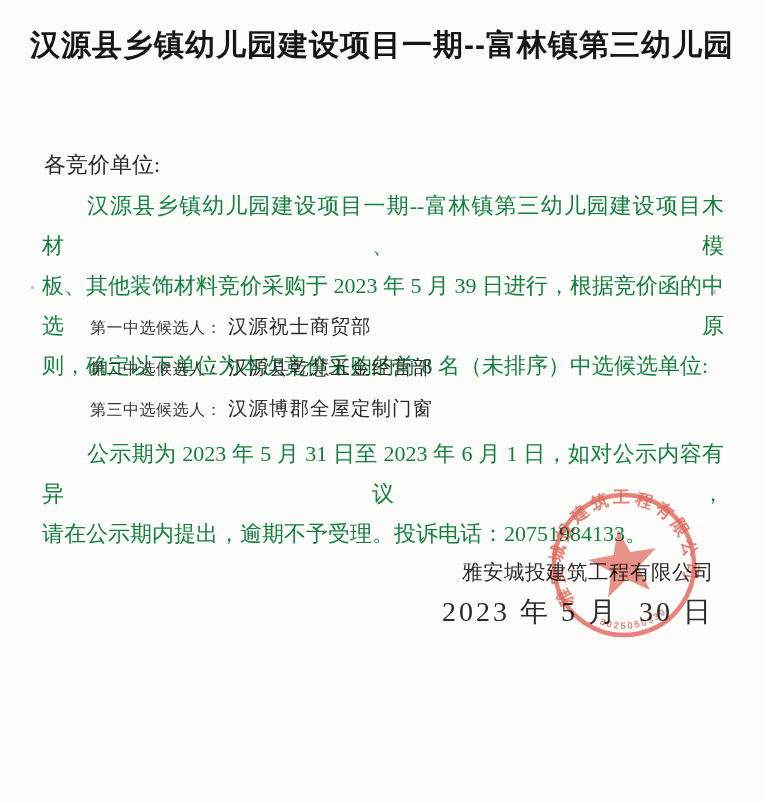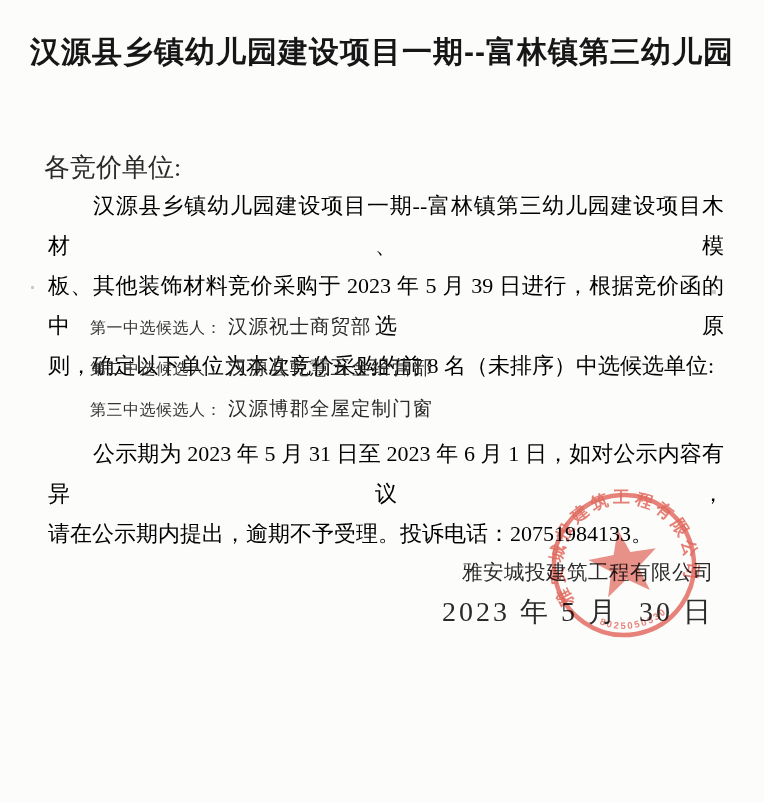--- a/index.html
+++ b/index.html
@@ -10,36 +10,36 @@
     color: #262626;
     overflow: hidden;
   }
   .page {
     position: relative;
     width: 764px; height: 802px;
     background: #fcfcfb;
   }
   
   .title {
-    position: absolute; top: 31px; left: 0; right: 0;
+    position: absolute; top: 24px; left: 0; right: 0;
     text-align: center;
     font-family: "Liberation Sans", "DejaVu Sans", sans-serif;
     font-weight: 700;
     font-size: 30px; line-height: 42px;
     letter-spacing: 1px;
     color: #161616;
   }
   
   .salutation {
     position: absolute; top: 150px; left: 44px;
-    font-size: 26px; color: #2a2a2a;
+    font-size: 22px; color: #2a2a2a;
   }
   .para {
-    position: absolute; left: 48px; right: 40px;
-    font-size: 22px; line-height: 40px; color: #000000;
+    position: absolute; left: 42px; right: 40px;
+    font-size: 22px; line-height: 40px; color: #15803d;
   }
   .para1 { top: 186px; }
   .para2 { top: 434px; }
   .line { display: block; }
   .line.indent { text-indent: 45px; }
   .line.fill { text-align: justify; text-align-last: justify; }
   
   .candidates { position: absolute; top: 312px; left: 90px; }
   .cand-row { height: 41px; line-height: 30px; white-space: nowrap; }
   .cand-label { font-size: 16px; color: #333; letter-spacing: 0.5px; }

